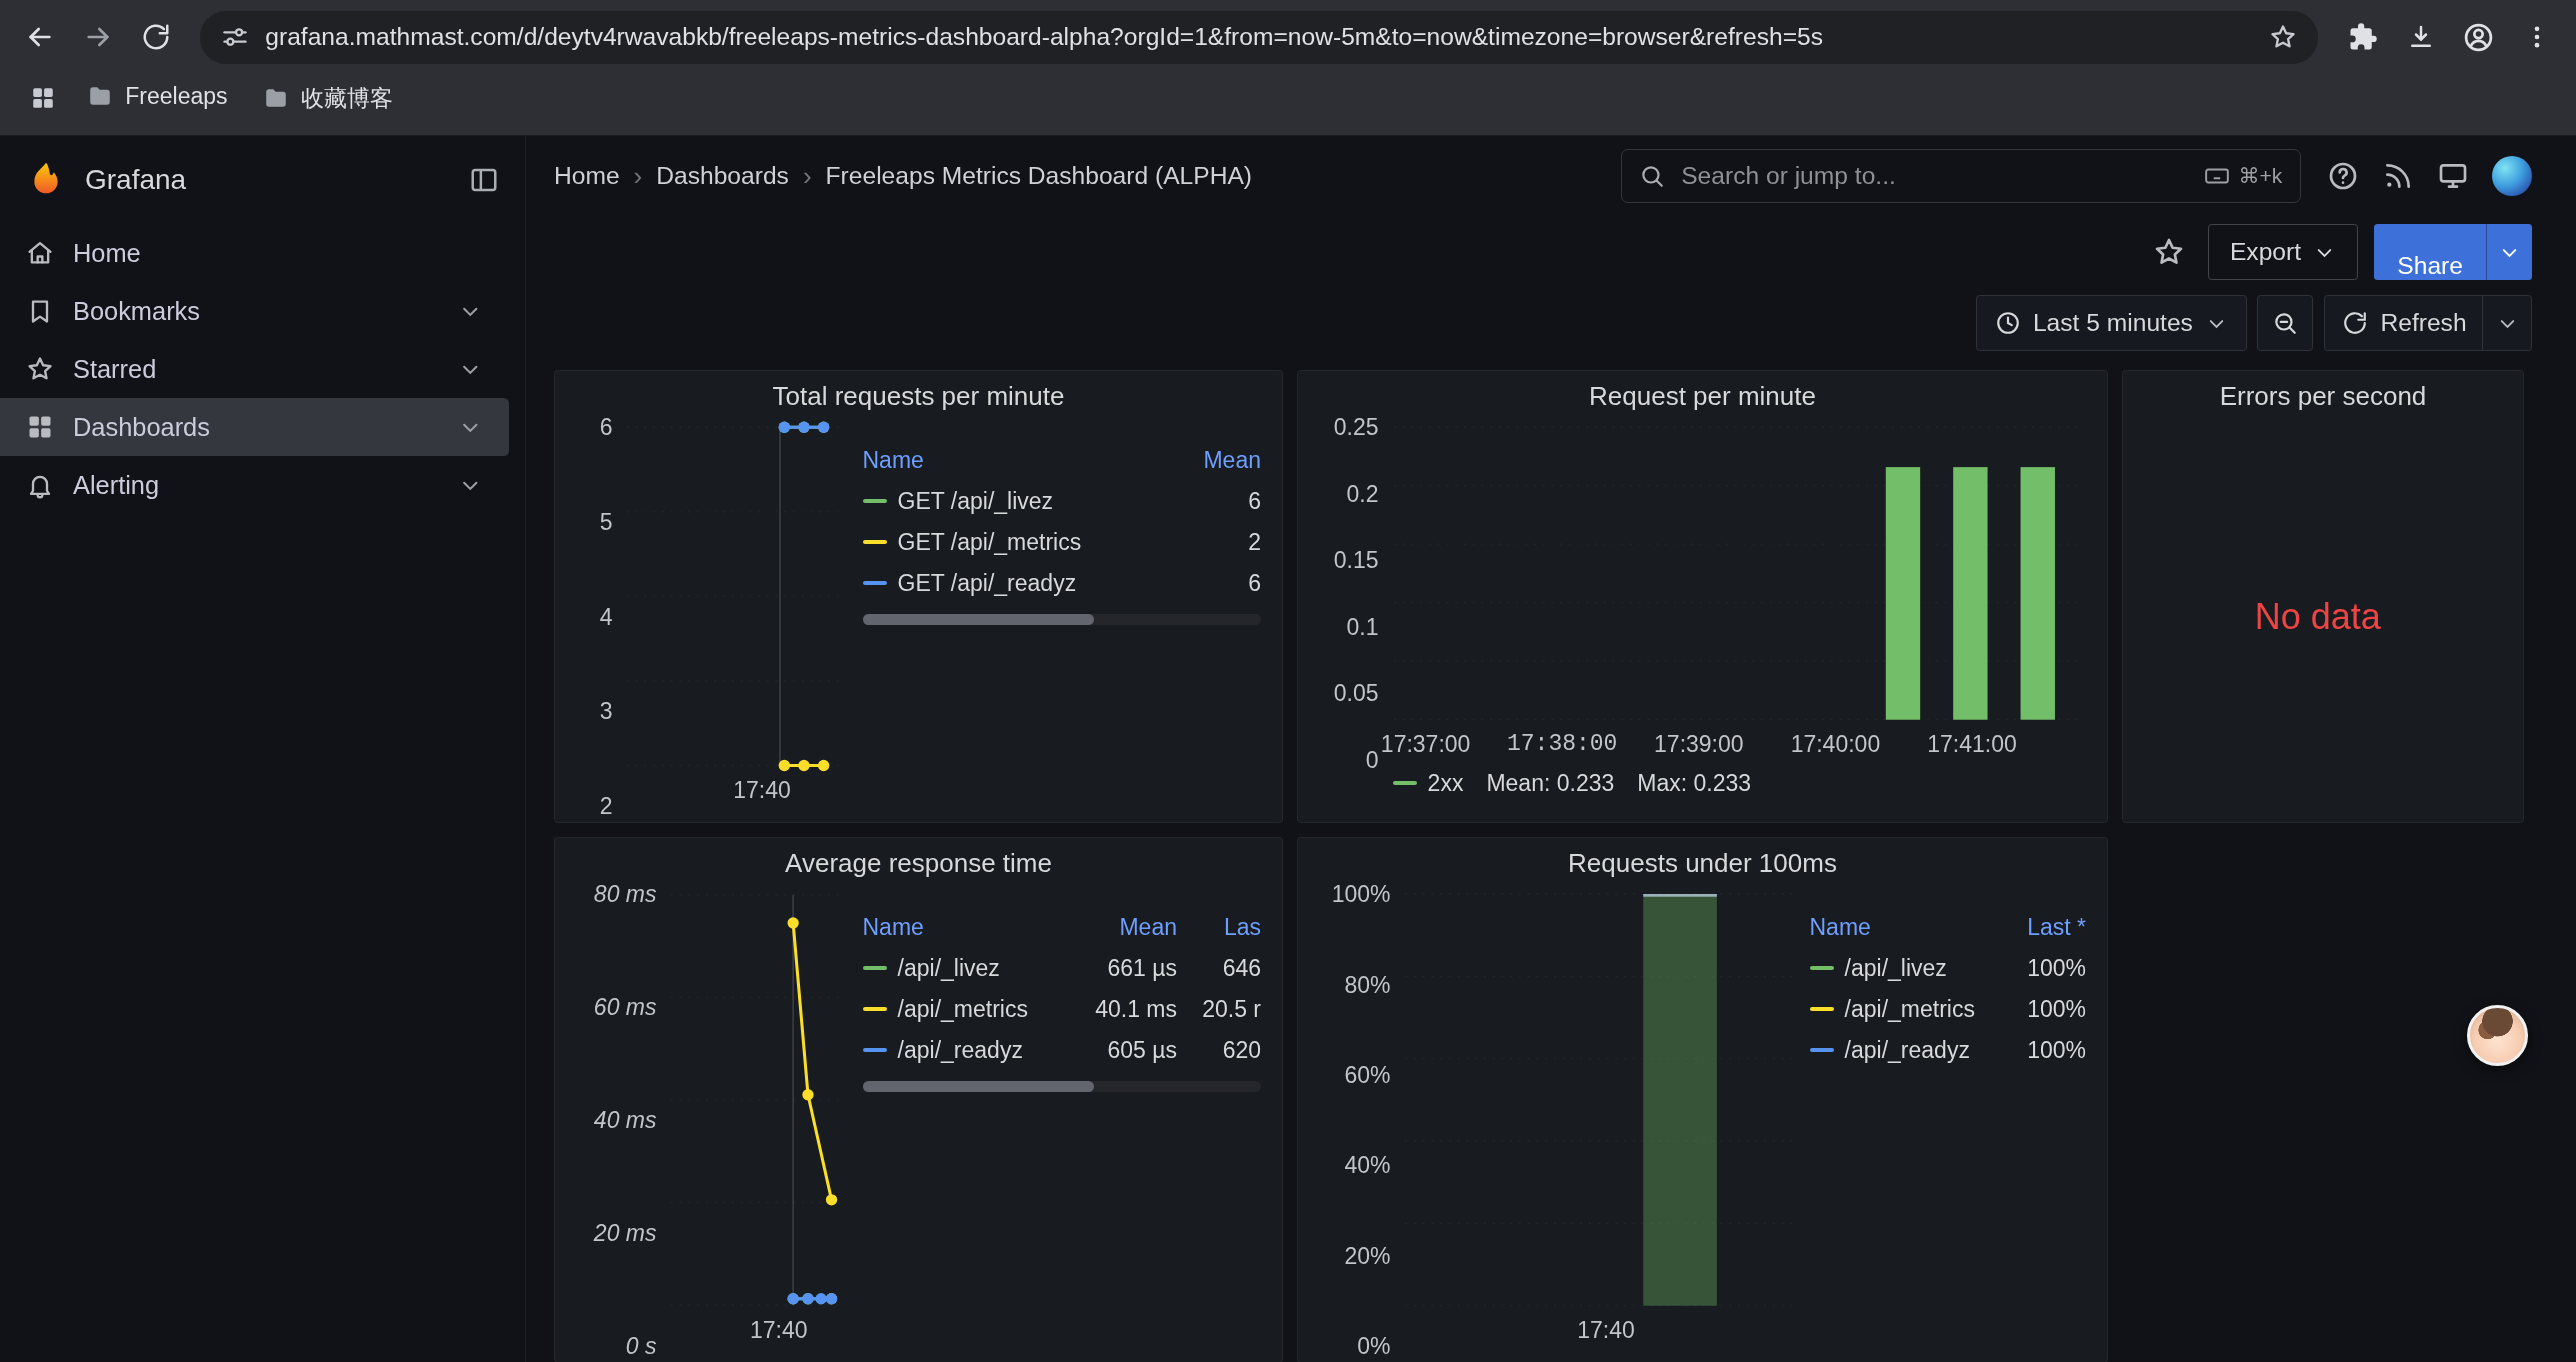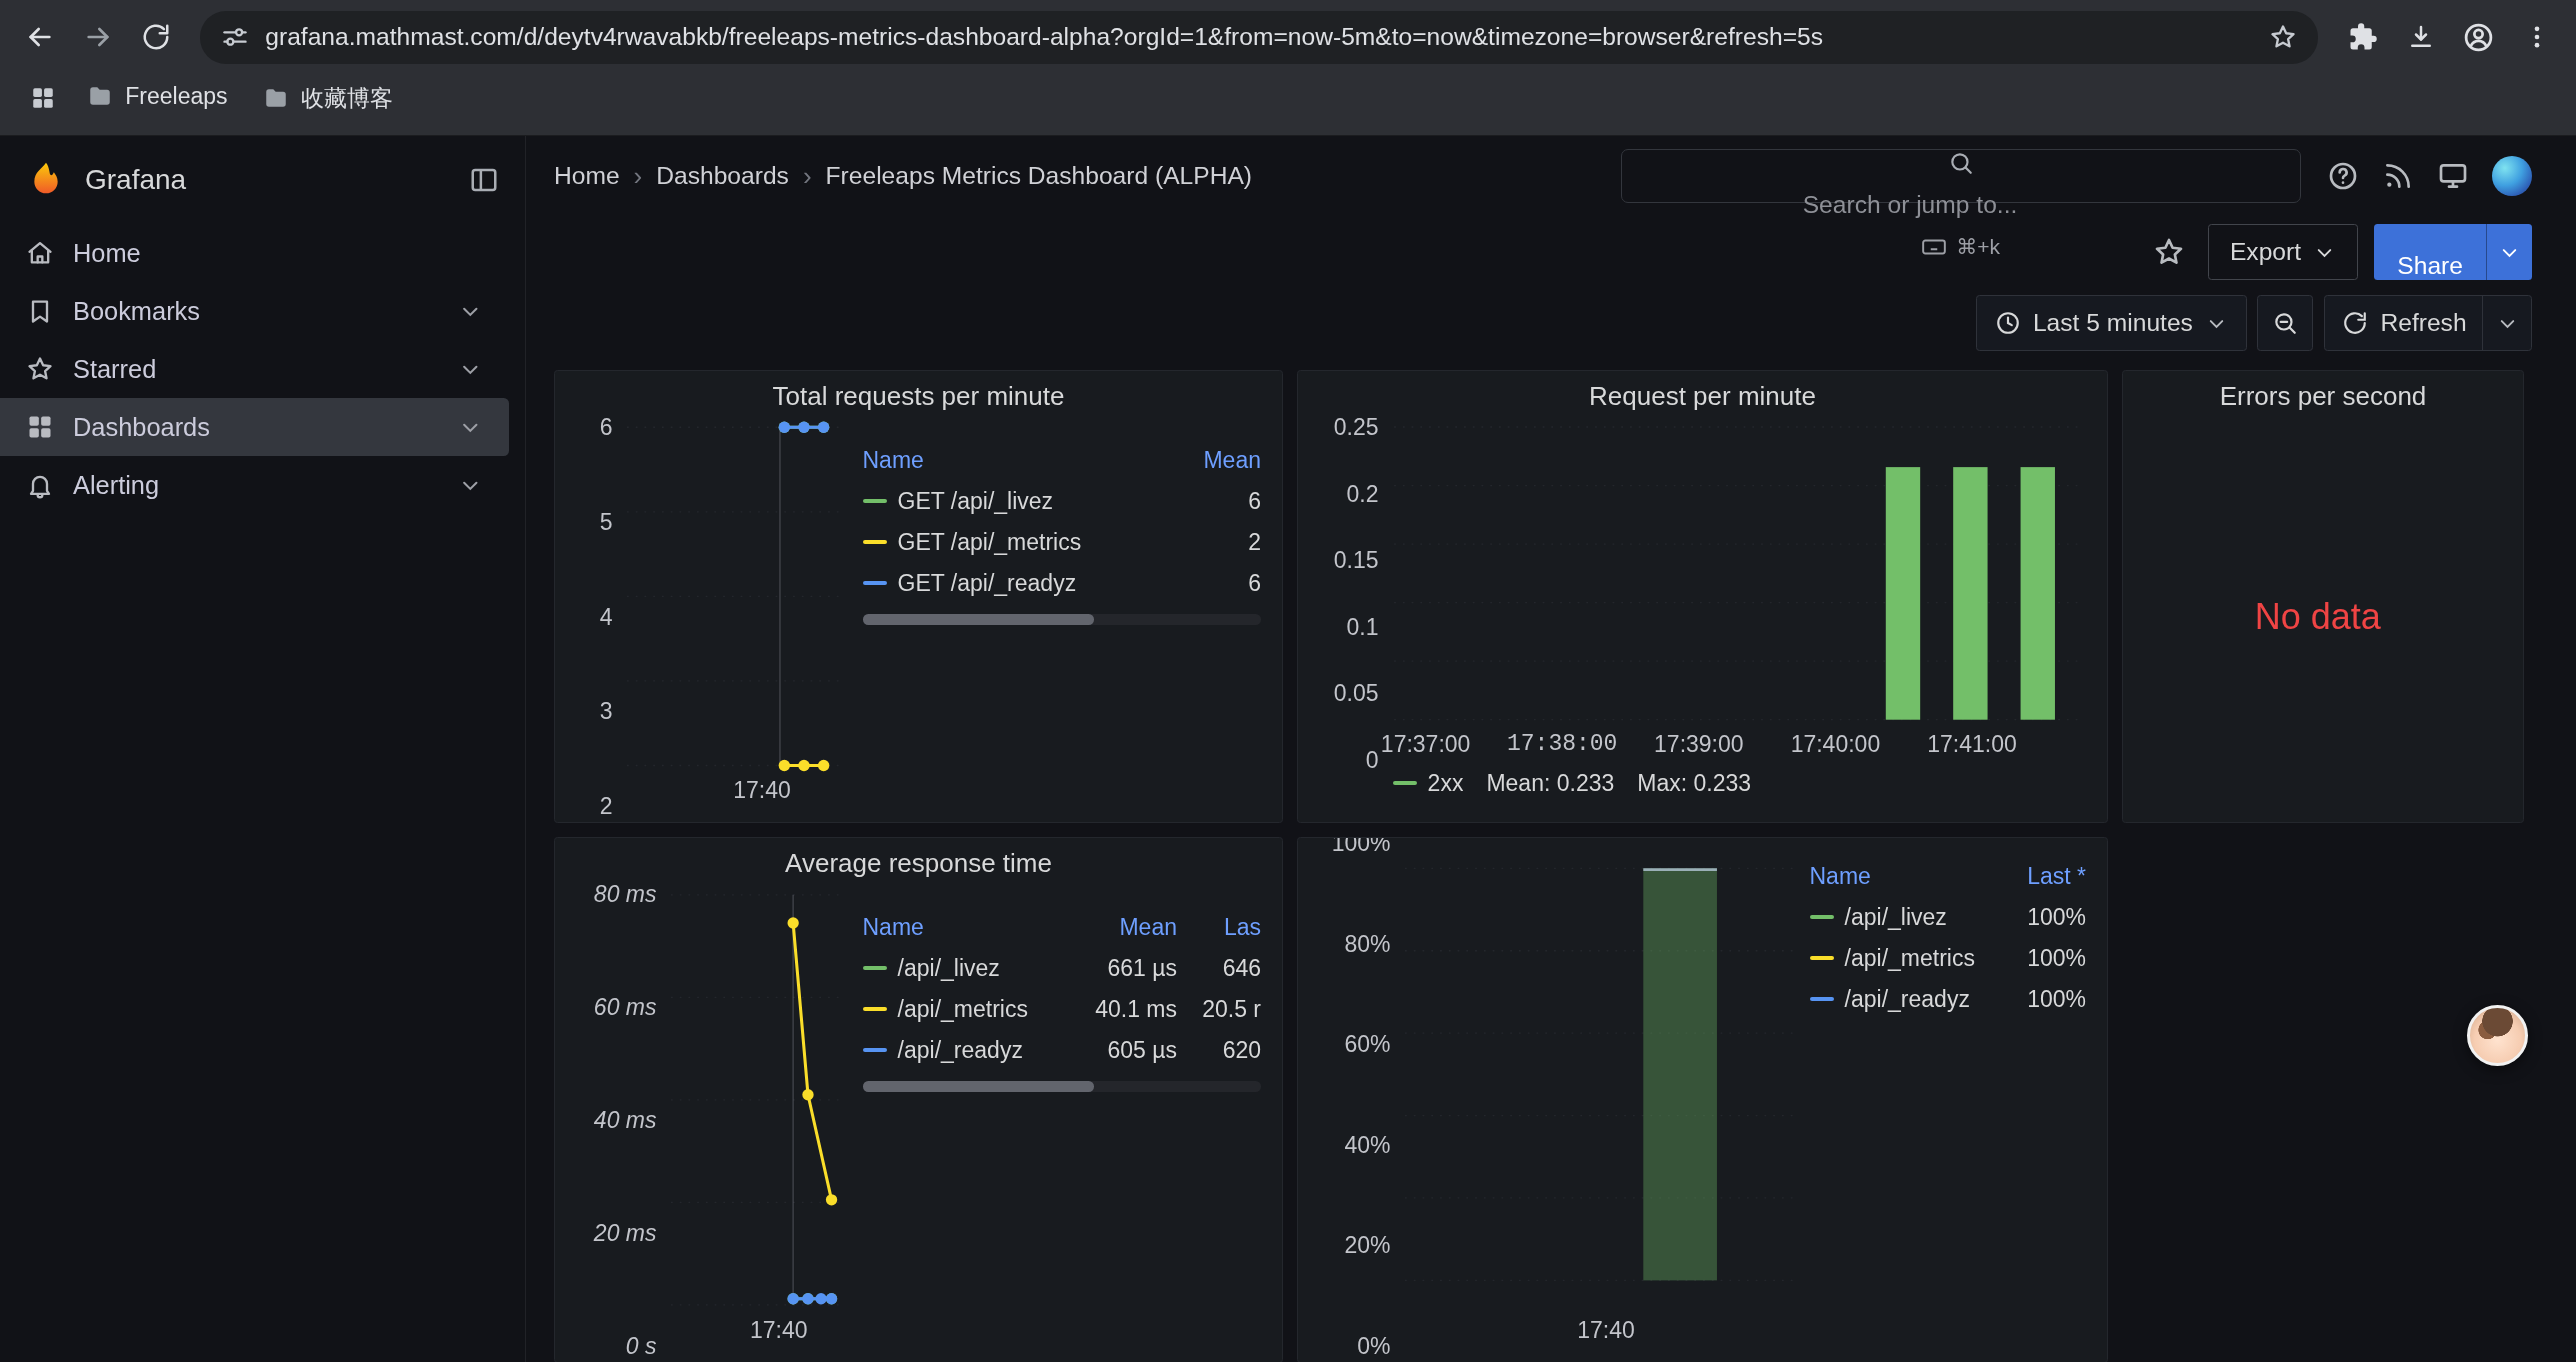--- a/index.html
+++ b/index.html
@@ -60,21 +60,21 @@
   .nav-item.active { background:#34373e; }
 
   
   .main { flex:1; min-width:0; display:flex; flex-direction:column; padding:0 44px 0 28px; }
   .nav-row { height:88px; display:flex; align-items:center; gap:17.5px; }
   .breadcrumb { display:flex; align-items:center; gap:14px; font-size:24.6px; color:#d0d1d6; white-space:nowrap; }
   .breadcrumb .sep { color:#73767f; font-size:26px; }
   .search-pill {
     margin-left:auto; width:680px; height:54px; background:#111217;
     border:0.9px solid #33363d; border-radius:7px; display:flex; align-items:center;
-    padding:0 17.5px; gap:14px; color:#9d9fa6;flex-direction:column;
+    padding:0 17.5px; gap:14px; color:#9d9fa6;
   }
   .search-pill input {
     flex:1; background:transparent; border:none; outline:none; color:#d8d9da;
     font-size:24.6px; font-family:"Liberation Sans", sans-serif; min-width:0;
   }
   .search-pill input::placeholder { color:#8e9097; }
   .kbd-hint { display:flex; align-items:center; gap:8.8px; font-size:21px; color:#9d9fa6; white-space:nowrap; }
   .hdr-icons { display:flex; align-items:center; gap:23px; margin-left:8.8px; }
   .hdr-icons .icon-btn { color:#b8bbc0; }
   .avatar-sm {
@@ -673,20 +673,23 @@
               <span class="lval">620</span>
             </div>
             <div class="scrollbar">
                 <div class="thumb"></div>
               </div>
           </div>
         </div>
       </section>
 
       <section class="panel">
+        <div class="panel-header">
+          <h2 class="panel-title">Requests under 100ms</h2>
+        </div>
         <div class="panel-body">
           <div class="chart">
             <div class="ylabels yl-w110">
               <span style="top:0%">100%</span>
               <span style="top:20%">80%</span>
               <span style="top:40%">60%</span>
               <span style="top:60%">40%</span>
               <span style="top:80%">20%</span>
               <span style="top:100%">0%</span>
             </div>

